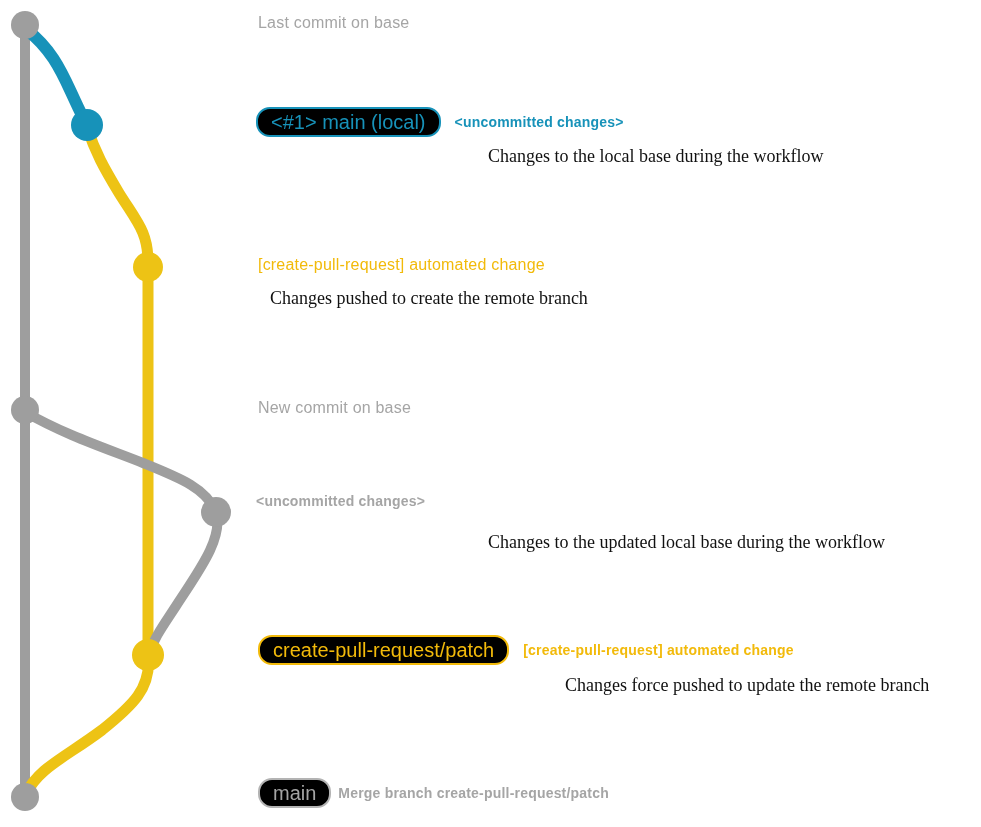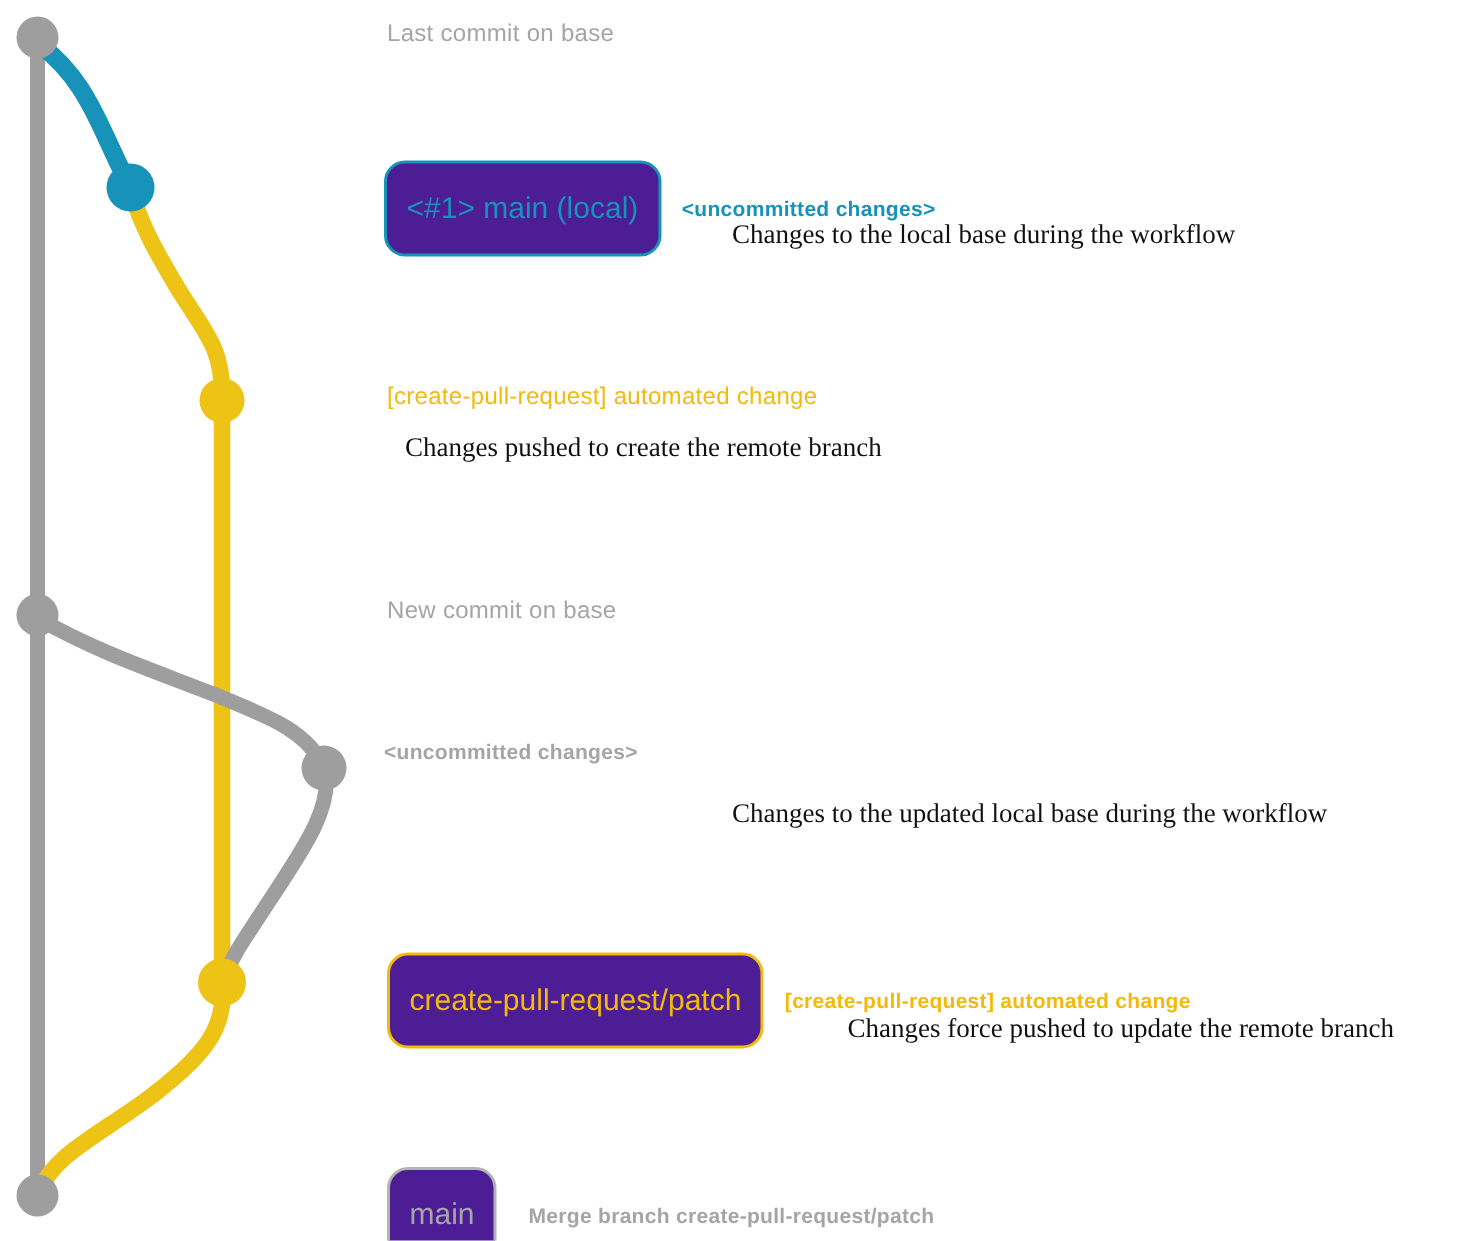--- a/index.html
+++ b/index.html
@@ -16,22 +16,22 @@
   .fill-gray{fill:var(--gray_line);}
   .fill-blue{fill:var(--blue);}
   .fill-yellow{fill:var(--yellow_line);}
 
   .row-label{
     position:absolute;font-size:16px;letter-spacing:.2px;
     color:var(--gray_text);white-space:nowrap;
   }
   .flex-row{position:absolute;display:flex;align-items:center;gap:14px;white-space:nowrap;}
   .badge{
-    display:inline-flex;align-items:center;background:#4c1d95;
-    border:2px solid;border-radius:14px;padding:17px 13px;
+    display:inline-flex;align-items:center;background:#000000;
+    border:2px solid;border-radius:14px;padding:0 13px;
     font-size:20px;line-height:26px;white-space:nowrap;
   }
   .badge.blue{border-color:var(--blue);color:var(--blue);}
   .badge.gray{border-color:var(--gray_badge_border);color:var(--gray_text);}
   .badge.yellow{border-color:var(--yellow_text);color:var(--yellow_text);}
   .inline-title{font-size:14px;letter-spacing:.2px;font-weight:bold;}
   .blue-text{color:var(--blue);}
   .yellow-text{color:var(--yellow_text);}
   .gray-text{color:var(--gray_text);}
   .serif-note{
@@ -80,18 +80,18 @@
     <span class="inline-title gray-text">&lt;uncommitted changes&gt;</span>
   </div>
   <div class="serif-note" style="left:488px;top:532px">Changes to the updated local base during the workflow</div>
 
   <div class="flex-row" style="left:258px;top:635px">
     <span class="badge yellow">create-pull-request/patch</span>
     <span class="inline-title yellow-text">[create-pull-request] automated change</span>
   </div>
   <div class="serif-note" style="left:565px;top:675px">Changes force pushed to update the remote branch</div>
 
-  <div class="flex-row" style="left:258px;top:778px;gap:21px">
+  <div class="flex-row" style="left:258px;top:778px;gap:7px">
     <span class="badge gray">main</span>
     <span class="inline-title gray-text">Merge branch create-pull-request/patch</span>
   </div>
 
 </div>
 
 </body></html>

